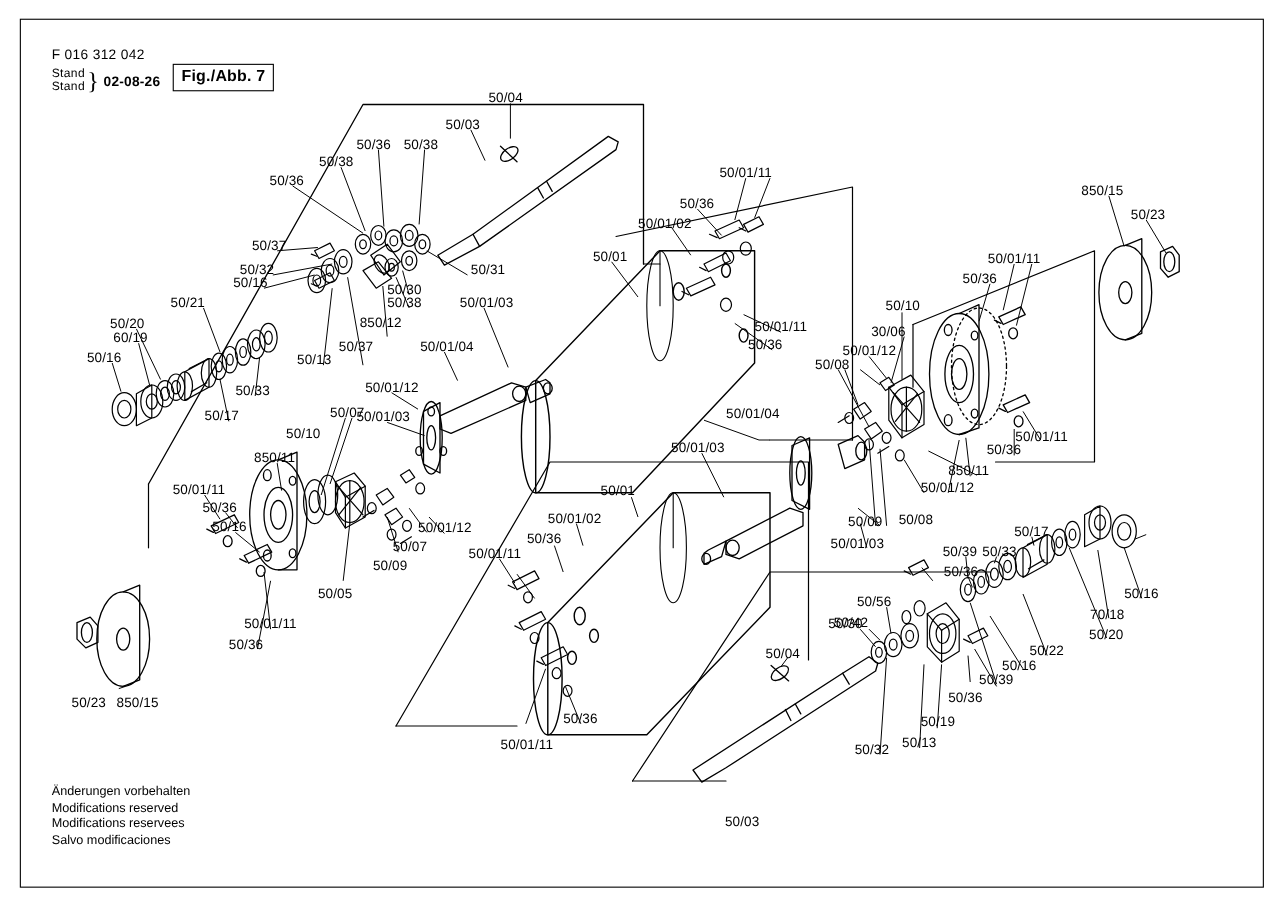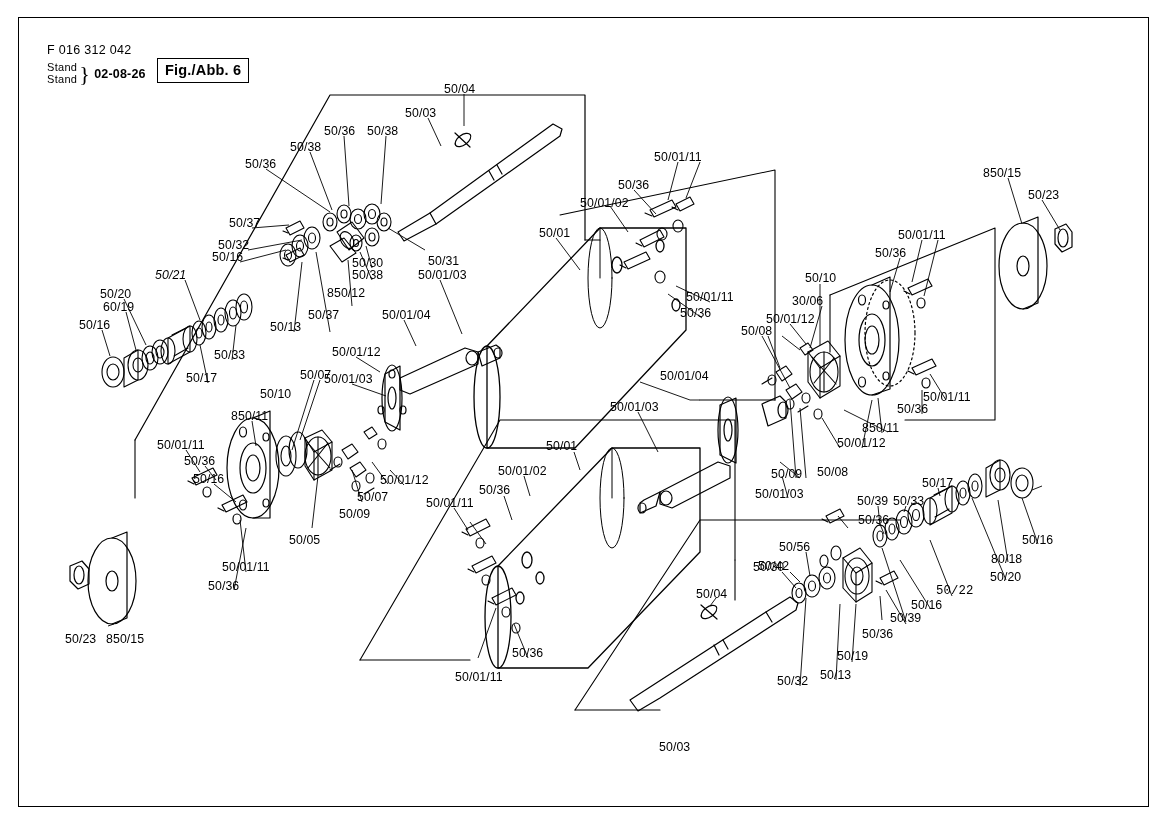--- a/index.html
+++ b/index.html
@@ -107,21 +107,21 @@
     <div class="partno">F 016 312 042</div>
     <div class="hdr-row">
       <div class="hdr-stand">
         <div>Stand</div>
         <div>Stand</div>
       </div>
       <div class="hdr-brace">}</div>
       <div class="hdr-date">02-08-26</div>
     </div>
   </div>
-  <div class="figbox">Fig./Abb. 6</div>
+  <div class="figbox">Fig./Abb. 7</div>
 
   <svg class="art" viewBox="0 0 1168 825">
     <g fill="none" stroke="#000" stroke-width="1.1" stroke-linejoin="round" stroke-linecap="round">
 
       <path d="M135 440 L330 95 L585 95 L585 240" stroke-width="1.2"></path>
       <path d="M135 440 L135 498"></path>
       <path d="M585 240 L600 240"></path>
       <path d="M560 215 L775 170 L775 400"></path>
       <path d="M775 400 L700 400"></path>
       <path d="M830 295 L995 228 L995 420 L905 420"></path>
@@ -541,26 +541,26 @@
       <div class="lbl" style="left: 245px; top: 157px;">50/36</div>
       <div class="lbl" style="left: 654px; top: 150px;">50/01/11</div>
       <div class="lbl" style="left: 983px; top: 166px;">850/15</div>
       <div class="lbl" style="left: 1028px; top: 188px;">50/23</div>
       <div class="lbl" style="left: 618px; top: 178px;">50/36</div>
       <div class="lbl" style="left: 580px; top: 196px;">50/01/02</div>
       <div class="lbl" style="left: 229px; top: 216px;">50/37</div>
       <div class="lbl" style="left: 539px; top: 226px;">50/01</div>
       <div class="lbl" style="left: 898px; top: 228px;">50/01/11</div>
       <div class="lbl" style="left: 218px; top: 238px;">50/32</div>
-      <div class="lbl" style="left: 428px; top: 238px; margin-top: 16px;">50/31</div>
+      <div class="lbl" style="left: 428px; top: 238px;">50/31</div>
       <div class="lbl" style="left: 212px; top: 250px;">50/16</div>
       <div class="lbl" style="left: 875px; top: 246px;">50/36</div>
       <div class="lbl" style="left: 352px; top: 256px;">50/30</div>
       <div class="lbl" style="left: 352px; top: 268px;">50/38</div>
-      <div class="lbl" style="left: 155px; top: 268px; font-style: italic;">50/21</div>
+      <div class="lbl" style="left: 155px; top: 268px;">50/21</div>
       <div class="lbl" style="left: 418px; top: 268px;">50/01/03</div>
       <div class="lbl" style="left: 805px; top: 271px;">50/10</div>
       <div class="lbl" style="left: 100px; top: 287px;">50/20</div>
       <div class="lbl" style="left: 686px; top: 290px;">50/01/11</div>
       <div class="lbl" style="left: 103px; top: 300px;">60/19</div>
       <div class="lbl" style="left: 792px; top: 294px;">30/06</div>
       <div class="lbl" style="left: 327px; top: 286px;">850/12</div>
       <div class="lbl" style="left: 680px; top: 306px;">50/36</div>
       <div class="lbl" style="left: 270px; top: 320px;">50/13</div>
       <div class="lbl" style="left: 308px; top: 308px;">50/37</div>
@@ -595,34 +595,40 @@
       <div class="lbl" style="left: 357px; top: 490px;">50/07</div>
       <div class="lbl" style="left: 426px; top: 496px;">50/01/11</div>
       <div class="lbl" style="left: 857px; top: 494px;">50/39</div>
       <div class="lbl" style="left: 893px; top: 494px;">50/33</div>
       <div class="lbl" style="left: 858px; top: 513px;">50/36</div>
       <div class="lbl" style="left: 339px; top: 507px;">50/09</div>
       <div class="lbl" style="left: 289px; top: 533px;">50/05</div>
       <div class="lbl" style="left: 1022px; top: 533px;">50/16</div>
       <div class="lbl" style="left: 779px; top: 540px;">50/56</div>
       <div class="lbl" style="left: 758px; top: 559px;">50/42</div>
-      <div class="lbl" style="left: 991px; top: 552px;">80/18</div>
+      <div class="lbl" style="left: 991px; top: 552px;">70/18</div>
       <div class="lbl" style="left: 222px; top: 560px;">50/01/11</div>
       <div class="lbl" style="left: 753px; top: 560px;">50/30</div>
       <div class="lbl" style="left: 990px; top: 570px;">50/20</div>
       <div class="lbl" style="left: 208px; top: 579px;">50/36</div>
-      <div class="lbl" style="left: 936px; top: 584px; font-family: Liberation Mono, monospace;">50/22</div>
+      <div class="lbl" style="left: 936px; top: 584px;">50/22</div>
       <div class="lbl" style="left: 911px; top: 598px;">50/16</div>
       <div class="lbl" style="left: 890px; top: 611px;">50/39</div>
       <div class="lbl" style="left: 696px; top: 587px;">50/04</div>
       <div class="lbl" style="left: 862px; top: 627px;">50/36</div>
       <div class="lbl" style="left: 65px; top: 632px;">50/23</div>
       <div class="lbl" style="left: 106px; top: 632px;">850/15</div>
       <div class="lbl" style="left: 512px; top: 646px;">50/36</div>
       <div class="lbl" style="left: 837px; top: 649px;">50/19</div>
       <div class="lbl" style="left: 820px; top: 668px;">50/13</div>
       <div class="lbl" style="left: 777px; top: 674px;">50/32</div>
       <div class="lbl" style="left: 455px; top: 670px;">50/01/11</div>
       <div class="lbl" style="left: 659px; top: 740px;">50/03</div>
     </div>
 
+  <div class="footer">
+    <div>Änderungen vorbehalten</div>
+    <div>Modifications reserved</div>
+    <div>Modifications reservees</div>
+    <div>Salvo modificaciones</div>
+  </div>
 
 </div>
 
 </body></html>

